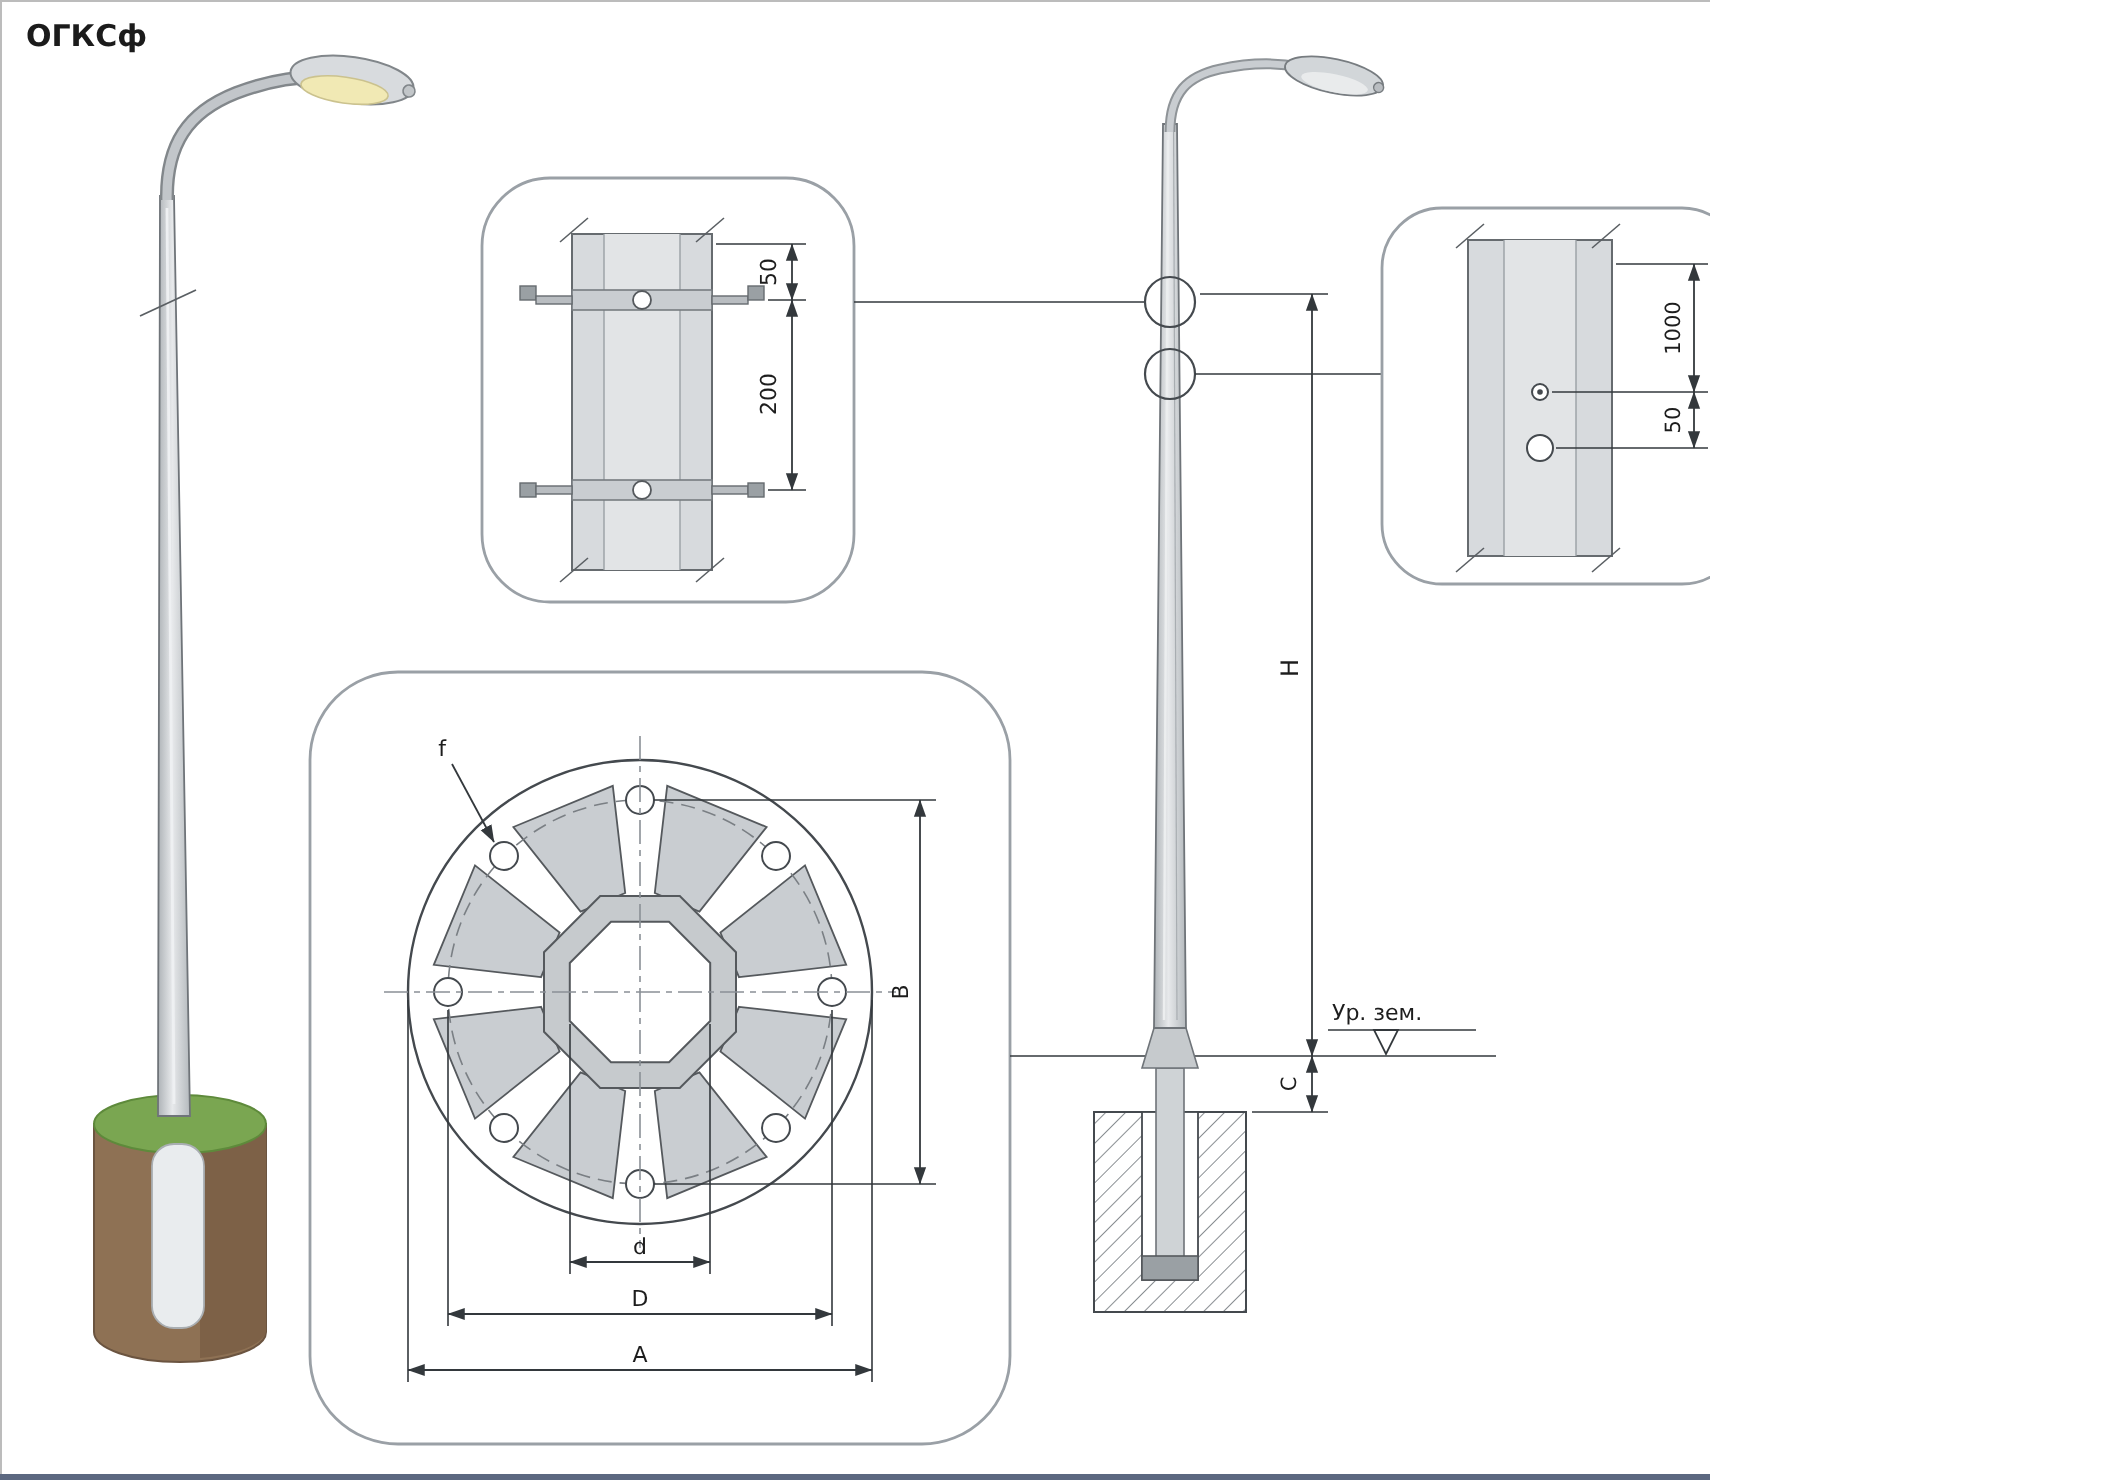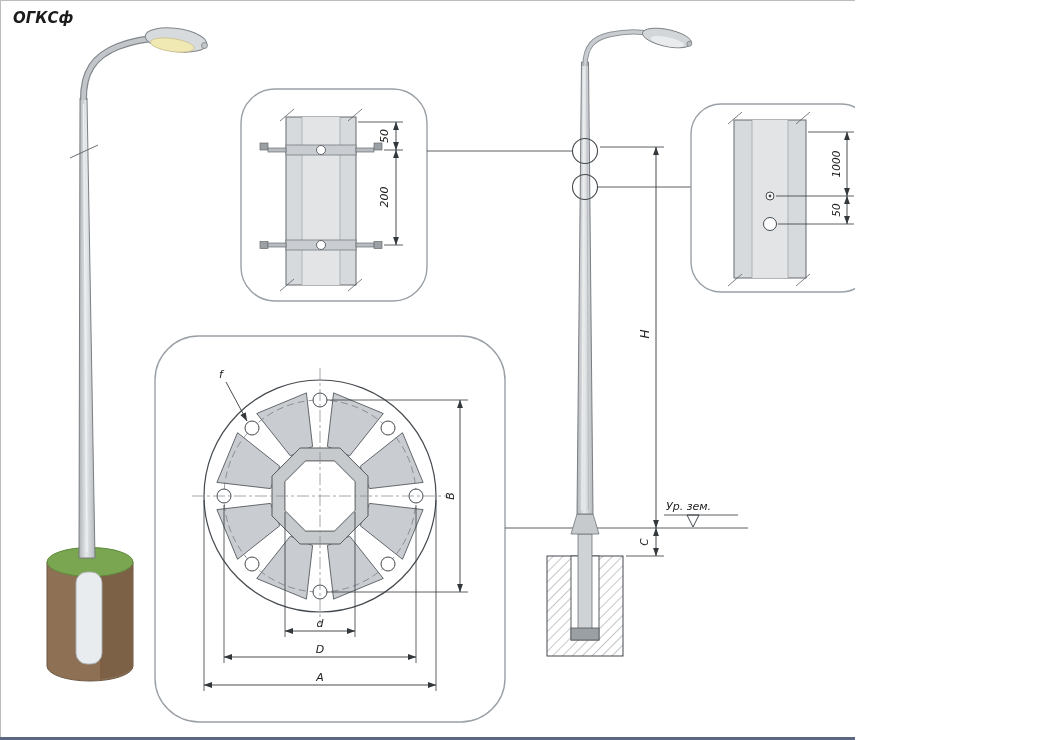--- a/index.html
+++ b/index.html
@@ -1,17 +1,17 @@
 <!DOCTYPE html>
 <html><head>
 <meta charset="utf-8">
 <style>
   html,body { margin:0; padding:0; background:#ffffff; }
   .page { position:relative; width:855px; height:740px; background:#fff; overflow:hidden;
-          font-family:"DejaVu Sans", sans-serif;font-style:italic; }
+          font-family:"DejaVu Sans", sans-serif; }
   svg text { font-family:"DejaVu Sans", sans-serif; }
   .title-txt { font-size:15px; font-weight:600; fill:#1b1b1b; }
   .dimtxt { font-size:11px; fill:#1d1d1d; text-anchor:middle; }
   .dimtxt-s { font-size:10.5px; fill:#1d1d1d; text-anchor:middle; }
   .frame { fill:#ffffff; stroke:#9aa0a6; stroke-width:1.4; }
   .ext  { stroke:#33383c; stroke-width:0.8; fill:none; }
   .dim  { stroke:#33383c; stroke-width:0.9; fill:none; }
   .cl   { stroke:#8a9096; stroke-width:0.8; stroke-dasharray:12 3 3 3; fill:none; }
 </style>
 </head>

